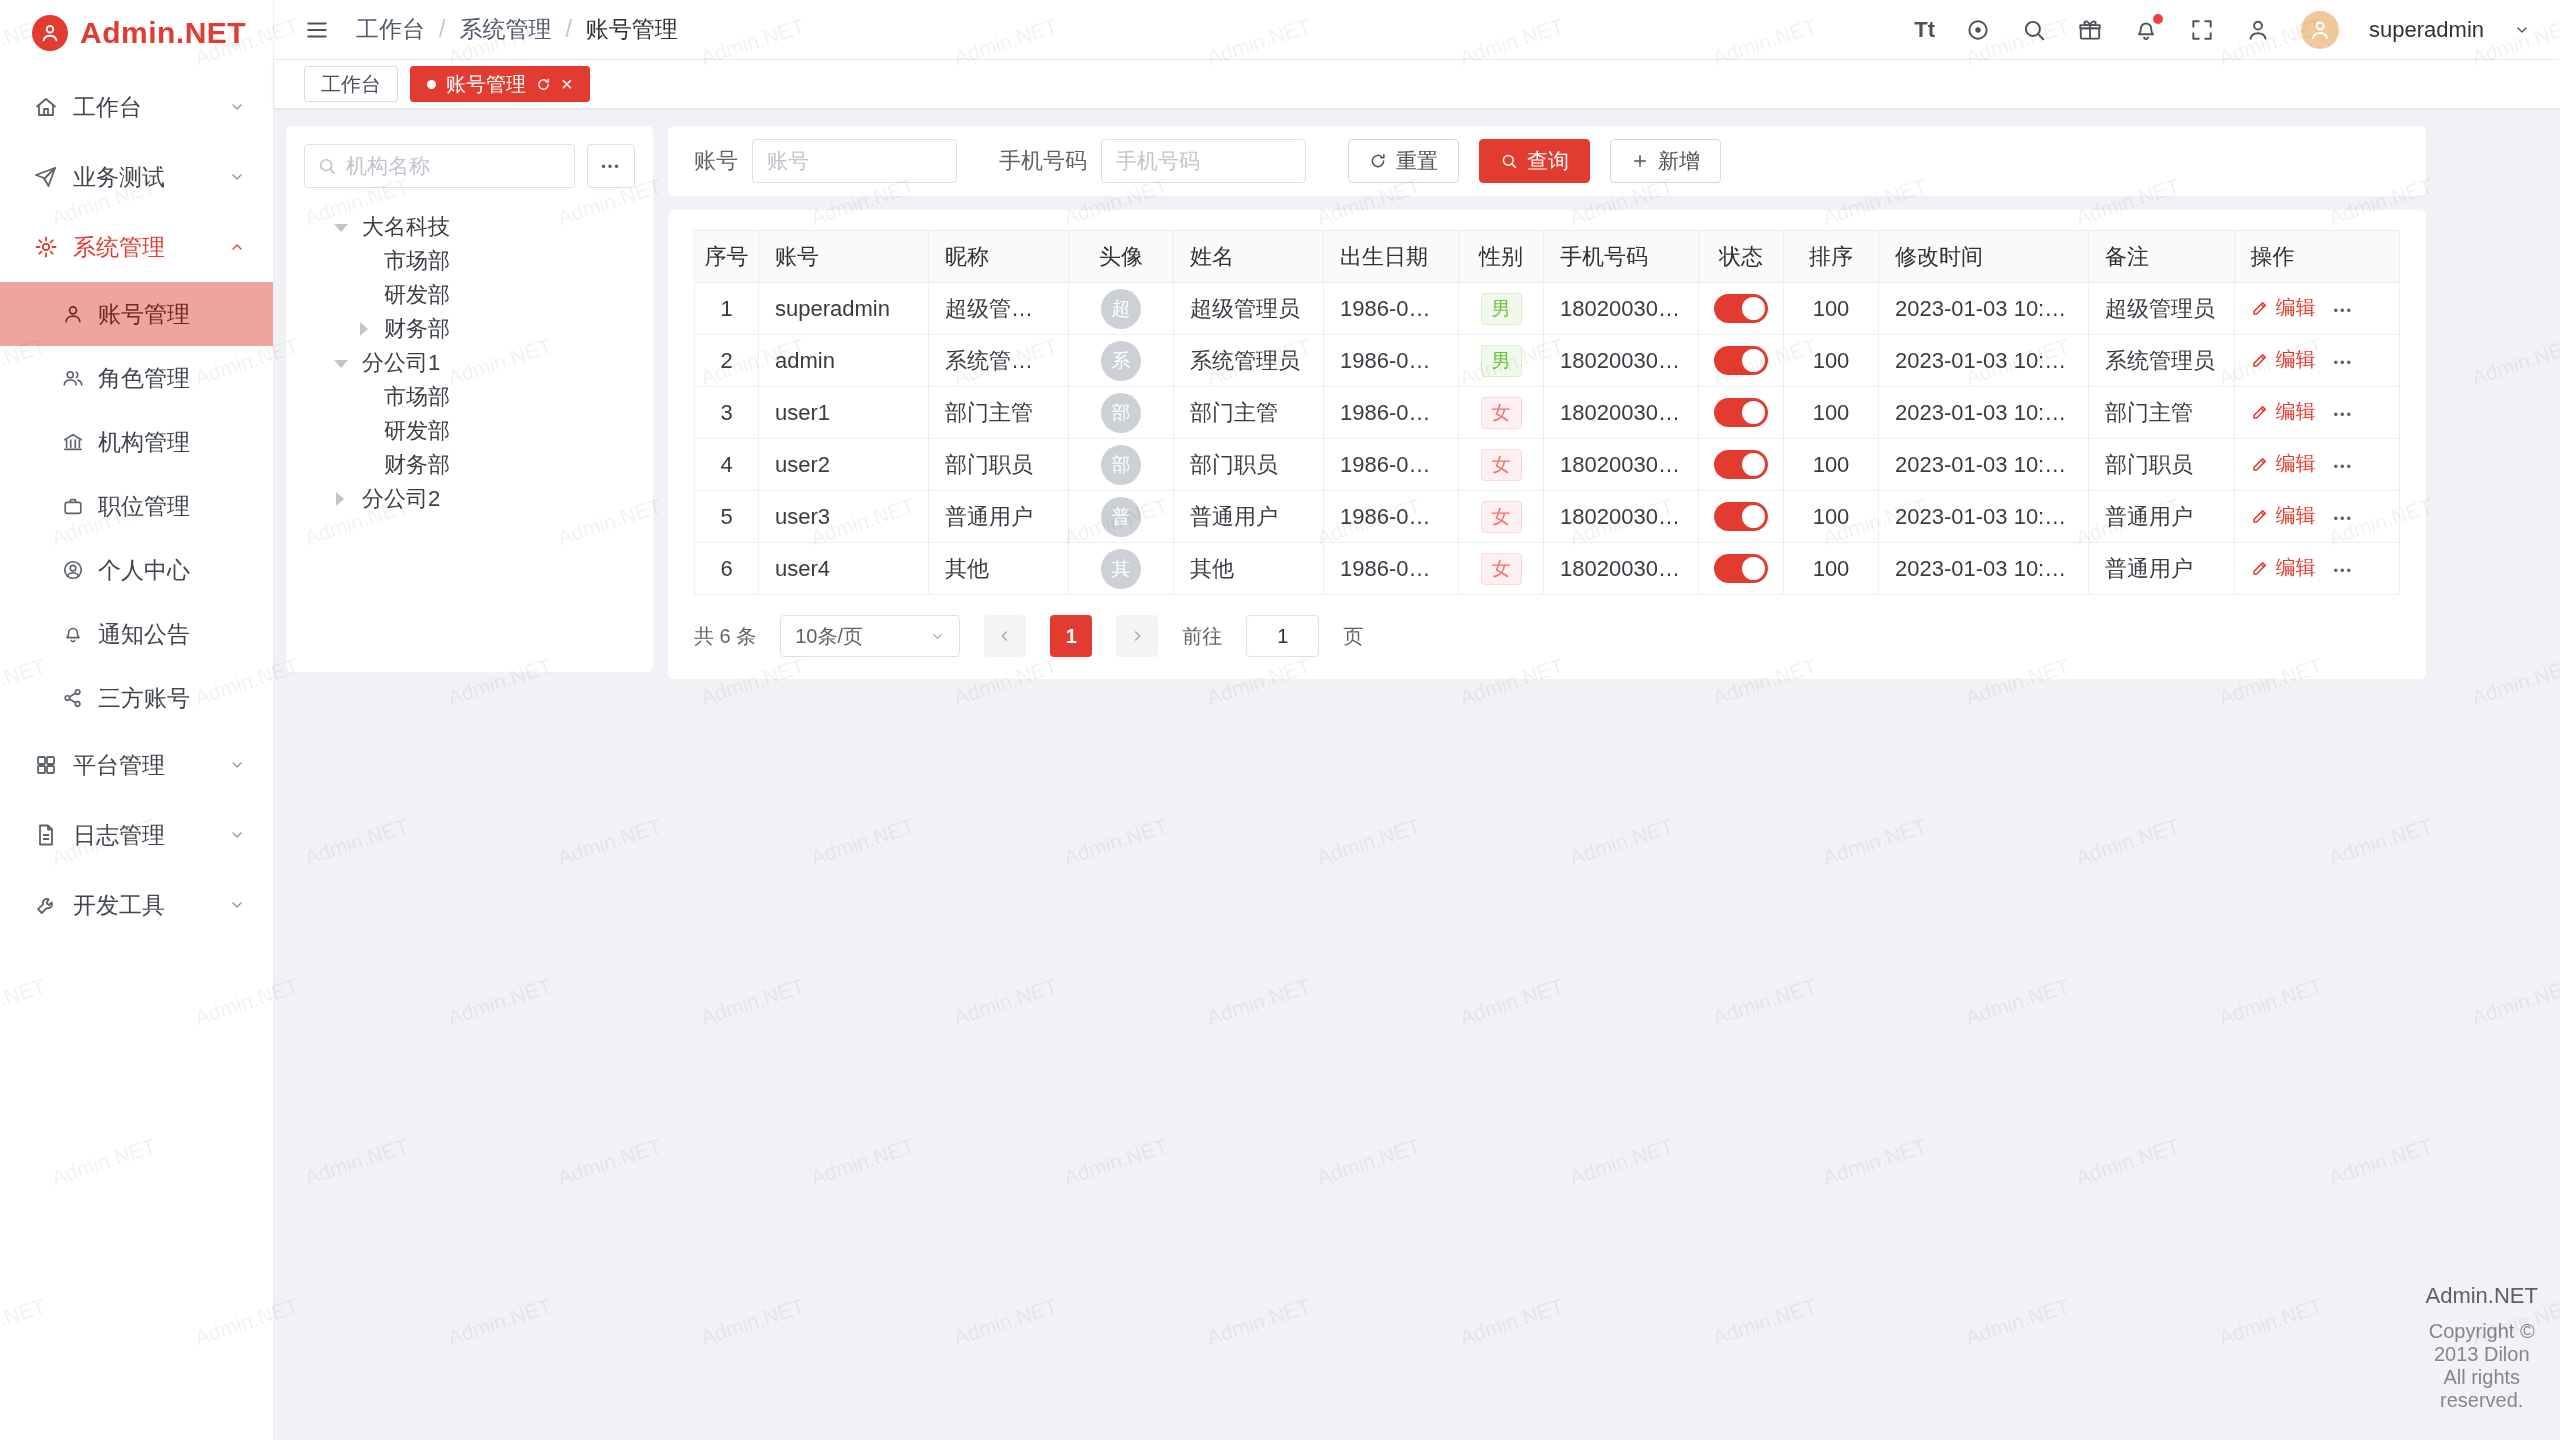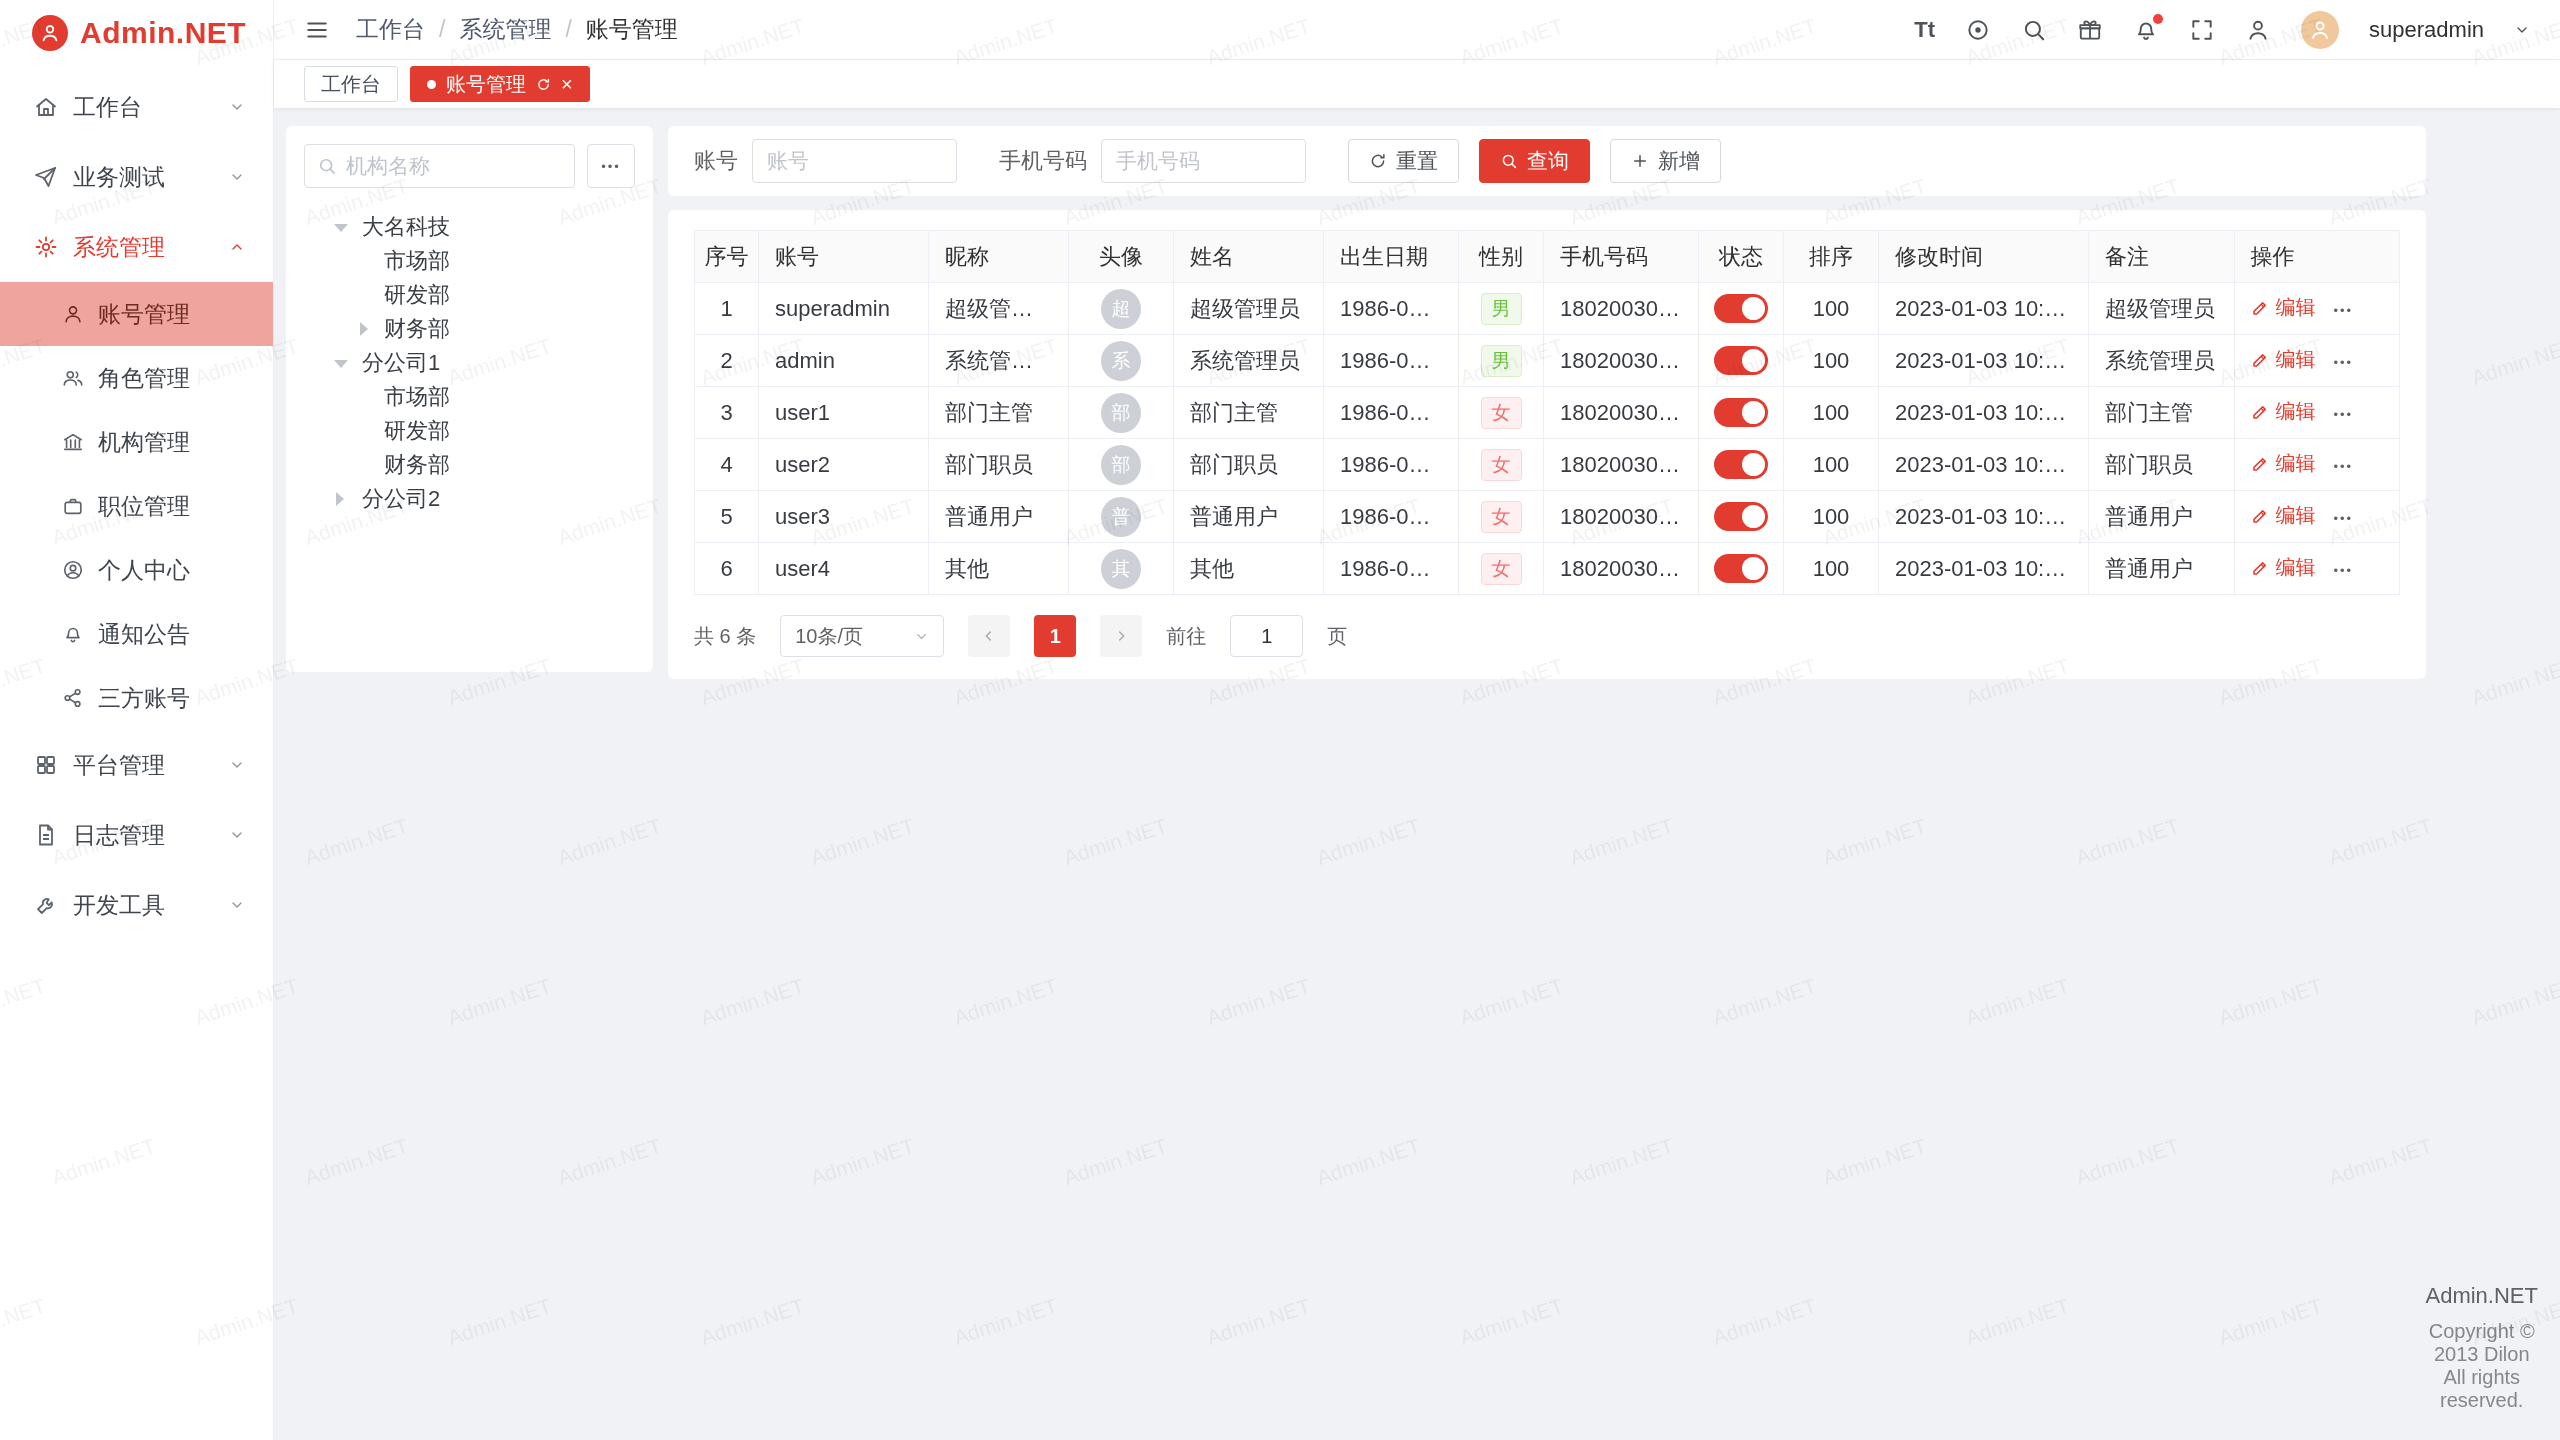--- a/index.html
+++ b/index.html
@@ -87,21 +87,21 @@
   .avatar-circle { display:inline-flex; width:40px; height:40px; border-radius:50%; background:#cdd0d6; color:#fff; align-items:center; justify-content:center; font-size:19px; vertical-align:middle; }
   .badge { display:inline-block; font-size:19px; line-height:30px; padding:0 10px; border-radius:4px; border:1px solid transparent; }
   .badge.m { color:#67c23a; background:#f0f9eb; border-color:#d8efc8; }
   .badge.f { color:#f56c6c; background:#fef0f0; border-color:#fbd8d8; }
   .switch { display:inline-block; width:54px; height:29px; border-radius:15px; background:var(--red); position:relative; vertical-align:middle; cursor:pointer; }
   .switch .knob { position:absolute; right:3px; top:3px; width:23px; height:23px; border-radius:50%; background:#fff; }
   .edit-link { color:var(--red); display:inline-flex; align-items:center; gap:7px; font-size:20px; cursor:pointer; }
   .more-dots { color:#5f6368; font-size:13px; letter-spacing:2px; margin-left:18px; cursor:pointer; vertical-align:middle; }
 
   .pagination { display:flex; align-items:center; justify-content:flex-start; gap:24px; margin-top:20px; font-size:20px; color:#606266; }
-  .page-select { width:164px; height:42px; border:1px solid var(--border); border-radius:4px; background:#fff; display:flex; align-items:center; justify-content:space-between; padding:0 14px; color:#606266; cursor:pointer; }
+  .page-select { width:180px; height:42px; border:1px solid var(--border); border-radius:4px; background:#fff; display:flex; align-items:center; justify-content:space-between; padding:0 14px; color:#606266; cursor:pointer; }
   .pg-btn { width:42px; height:42px; border-radius:4px; background:#f4f4f5; display:flex; align-items:center; justify-content:center; color:#a8abb2; cursor:pointer; }
   .pg-btn.active { background:var(--red); color:#fff; font-weight:600; }
   .goto-input { width:73px; height:42px; border:1px solid var(--border); border-radius:4px; text-align:center; font-size:20px; font-family:inherit; color:#303133; outline:none; }
 
   .footer { margin-top:auto; text-align:center; padding:24px 0 28px; }
   .footer-title { font-size:22px; color:#5f6166; margin-bottom:11px; }
   .footer-copy { font-size:20px; color:#85878c; }
 
   
   .watermarks { position:fixed; left:0; top:0; width:2560px; height:1440px; pointer-events:none; z-index:99; overflow:hidden; }

